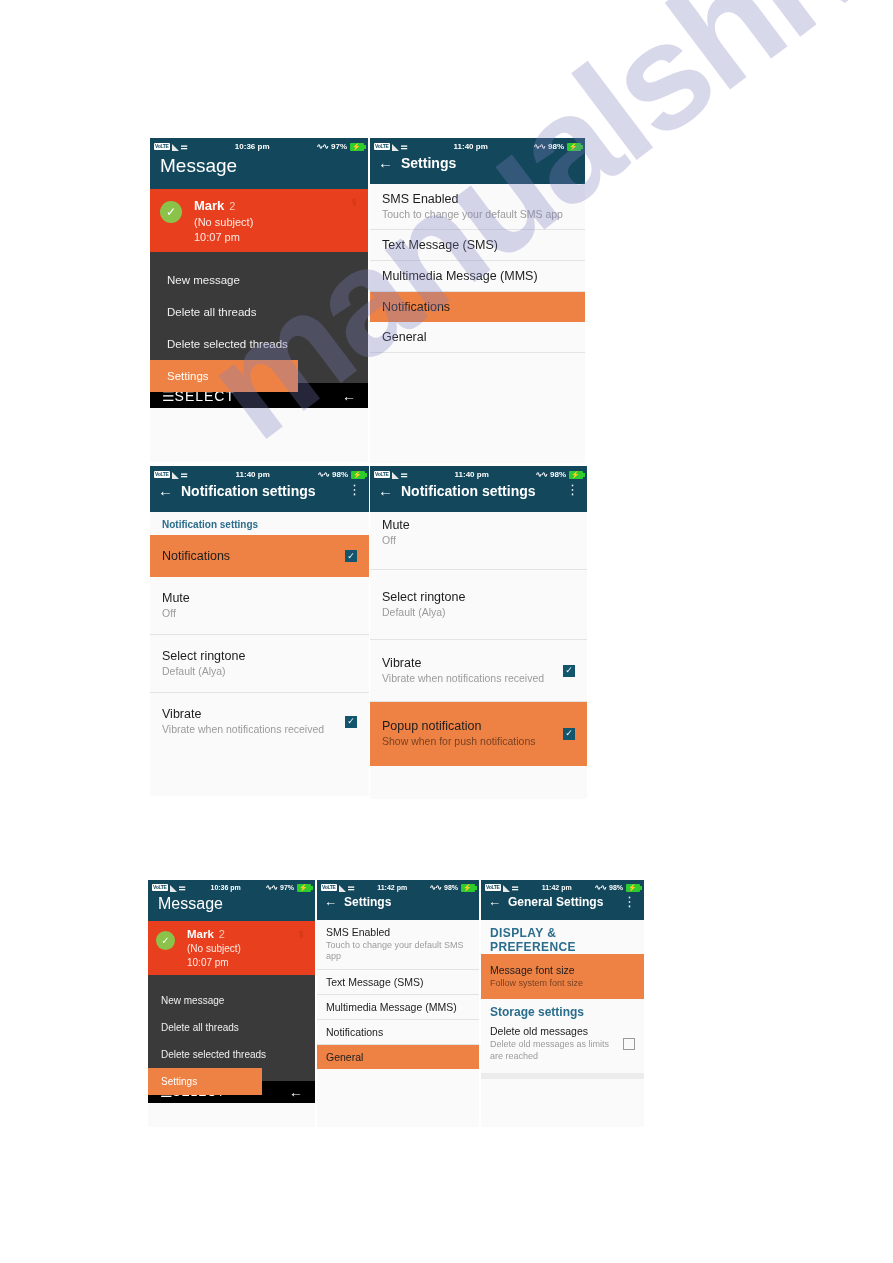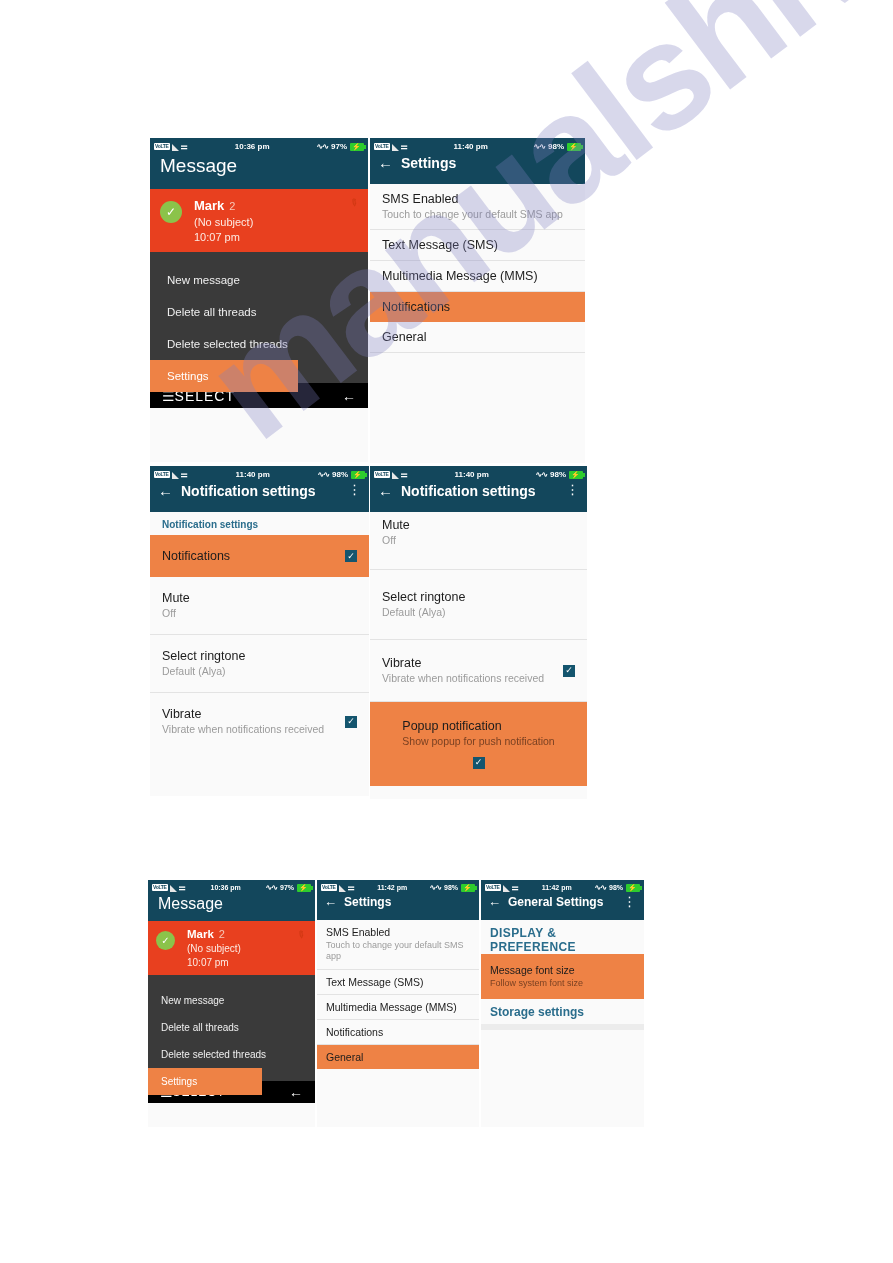--- a/index.html
+++ b/index.html
@@ -302,24 +302,24 @@
       <div class="t">Select ringtone</div>
       <div class="s">Default (Alya)</div>
     </div>
     <div class="li row" style="padding-top:16px;padding-bottom:16px;">
       <div class="txt">
         <div class="t">Vibrate</div>
         <div class="s">Vibrate when notifications received</div>
       </div>
       <div class="cb">✓</div>
     </div>
-    <div class="li sel row" style="padding-top:17px;padding-bottom:17px;flex-direction:column;">
+    <div class="li sel row" style="padding-top:17px;padding-bottom:17px;">
       <div class="txt">
         <div class="t">Popup notification</div>
-        <div class="s">Show popup for push notification</div>
+        <div class="s">Show when for push notifications</div>
       </div>
       <div class="cb">✓</div>
     </div>
   </div>
 </div>
 
 <div class="phone sm" id="p5">
   <div class="statusbar">
     <div class="sb-left">
       <span class="volte">VoLTE</span>
@@ -424,15 +424,22 @@
     <div class="title">General Settings</div>
     <div class="kebab">⋮</div>
   </div>
   <div class="list">
     <div class="sechead caps">DISPLAY &amp; PREFERENCE</div>
     <div class="li sel" style="padding-top:10px;padding-bottom:10px;">
       <div class="t">Message font size</div>
       <div class="s">Follow system font size</div>
     </div>
     <div class="sechead">Storage settings</div>
+    <div class="li row" style="border-bottom:none;">
+      <div class="txt">
+        <div class="t">Delete old messages</div>
+        <div class="s">Delete old messages as limits are reached</div>
+      </div>
+      <div class="cb empty"></div>
+    </div>
     <div class="li dim" style="height:6px;padding:0;"></div>
   </div>
 </div>
 
 </body></html>

